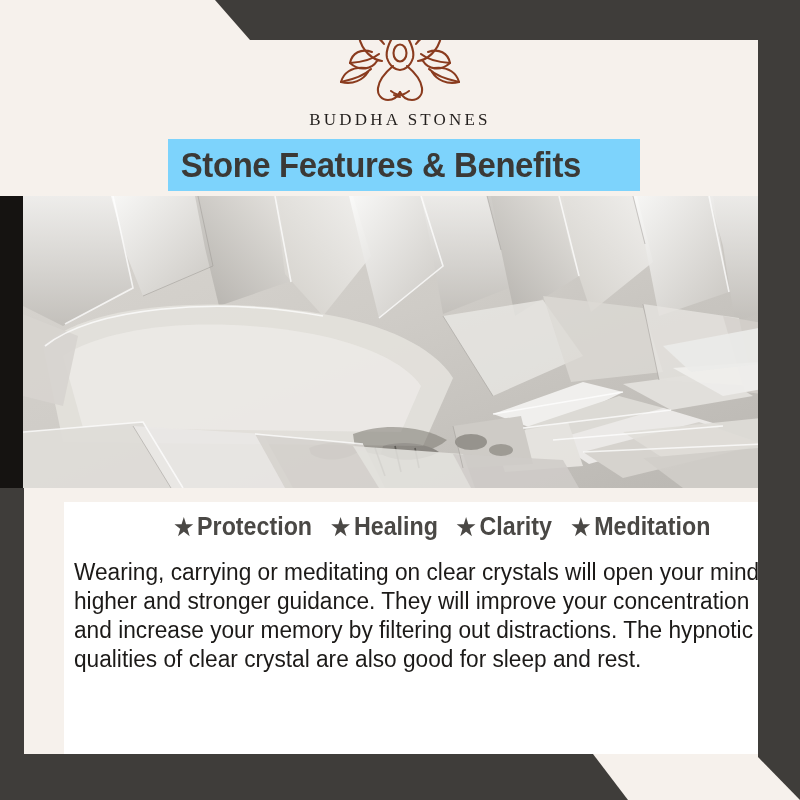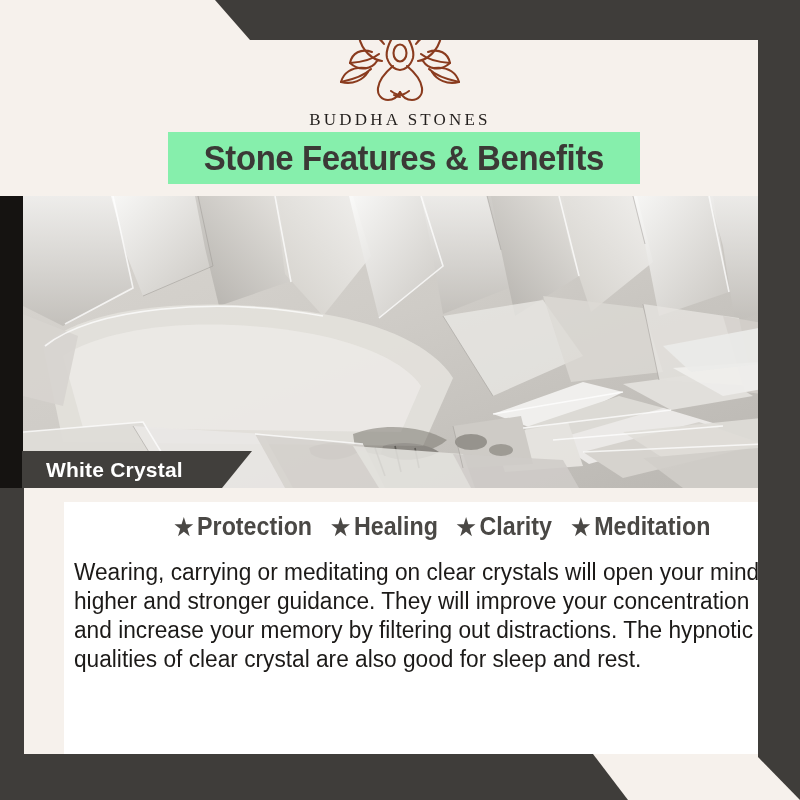--- a/index.html
+++ b/index.html
@@ -97,28 +97,27 @@
     margin-top: 0;
     font-family: "Liberation Serif", serif;
     font-size: 17px;
     letter-spacing: 3.2px;
     color: #231f1d;
     font-weight: 400;
   }
 
   .title-bar {
     position: absolute;
-    top: 132px;
+    top: 139px;
     left: 168px;
     width: 472px;
     height: 52px;
-    background: #86efac;
+    background: #7dd3fc;
     display: flex;
     align-items: center;
-    justify-content: center;
   }
   .title-text {
     font-family: "Liberation Sans Narrow", "Liberation Sans", sans-serif;
     font-size: 35px;
     font-weight: bold;
     color: #3b3936;
     letter-spacing: -0.4px;
     transform: scaleX(0.94);
   }
 
@@ -366,23 +365,20 @@
       </g>
     </svg>
   </div>
 
   <div class="frame-left-upper"></div>
   <div class="frame-top"></div>
   <div class="frame-right"></div>
   <div class="frame-bottom"></div>
   <div class="frame-left"></div>
 
-  <div class="name-banner">
-    <span class="name-text">White Crystal</span>
-  </div>
 
   <div class="content-cream"></div>
   <div class="content">
 
     <div class="benefits">
       <span class="benefit"><span class="star">★</span><span>Protection</span></span>
       <span class="benefit"><span class="star">★</span><span>Healing</span></span>
       <span class="benefit"><span class="star">★</span><span>Clarity</span></span>
       <span class="benefit"><span class="star">★</span><span>Meditation</span></span>
     </div>

